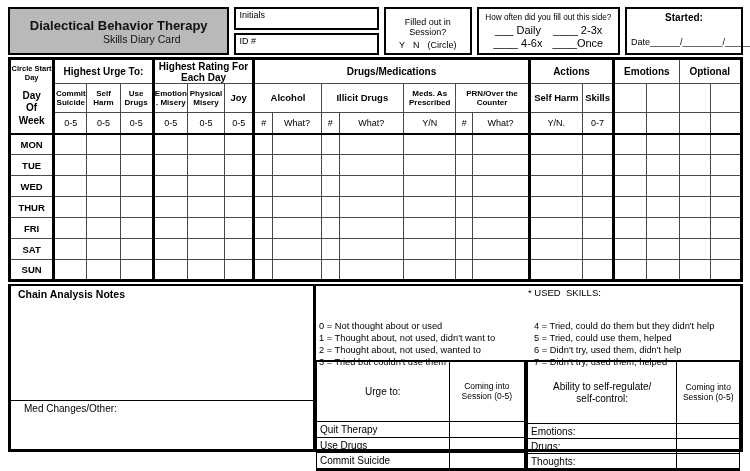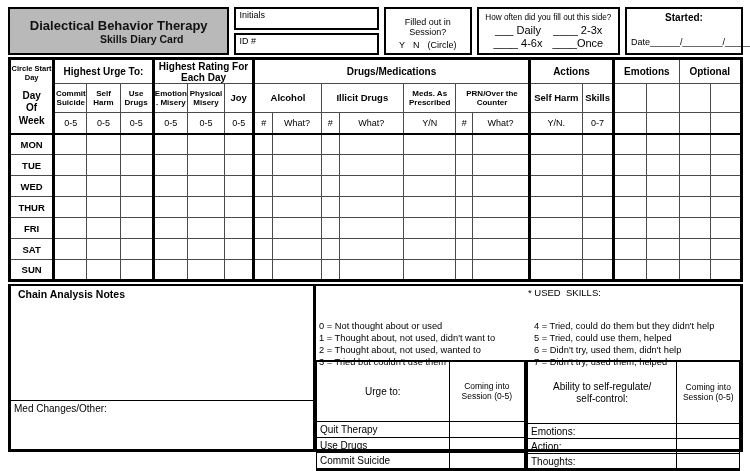--- a/index.html
+++ b/index.html
@@ -4,21 +4,21 @@
 <style>
   * { box-sizing: border-box; margin: 0; padding: 0; }
   body { font-family: "Liberation Sans", sans-serif; background: #ffffff; }
   .page { position: relative; width: 750px; height: 471px; background: #fff; padding: 7px 7px 5px 8px; }
 
   
   .header-row { display: flex; gap: 5px; height: 48px; margin-bottom: 2px; }
   .title-box { width: 224px; border: 2px solid #000; background: #b9b9b9;
                display: flex; flex-direction: column; justify-content: center; text-align: center; }
   .title-main { font-size: 13px; font-weight: bold; color: #111; }
-  .title-sub { font-size: 10.5px; font-weight: bold; color: #111; padding-left: 46px; }
+  .title-sub { font-size: 10.5px; font-weight: normal; color: #111; padding-left: 46px; }
   .id-box { width: 146px; display: flex; flex-direction: column; gap: 3px; }
   .id-row { flex: 1; border: 2px solid #000; font-size: 9px; padding: 1px 0 0 3px; background: #fff; }
   .session-box { width: 89px; border: 2px solid #000; font-size: 9px; text-align: center; padding-top: 8px; }
   .session-opts { margin-top: 3px; display: flex; justify-content: center; gap: 8px; }
   .freq-box { width: 145px; border: 2px solid #000; font-size: 8px; text-align: center; padding-top: 4px; }
   .freq-q { white-space: nowrap; font-size: 8.2px; }
   .freq-grid { display: grid; grid-template-columns: auto auto; column-gap: 10px; row-gap: 1px;
                justify-content: center; margin-top: 2px; white-space: pre; font-size: 11px; }
   .started-box { width: 118px; border: 2px solid #000; padding: 3px 4px; }
   .started-label { font-weight: bold; font-size: 10px; text-align: center; }
@@ -39,21 +39,21 @@
   td.day-label { font-weight: bold; font-size: 9.5px; }
   td.day-head-cell { vertical-align: top; padding-top: 3px; }
   .circle-start { font-size: 7.5px; font-weight: bold; line-height: 1.15; margin-bottom: 7px; }
   .dow { display: block; font-size: 10px; font-weight: bold; line-height: 1.25; }
   .drugs-head { font-size: 10.5px; }
 
   
   .bottom { display: flex; border: 3px solid #000; border-top: 2px solid #000; margin-top: 2px; height: 168px; }
   .bottom-left { width: 305px; border-right: 3px solid #000; display: flex; flex-direction: column; }
   .chain-box { height: 115px; border-bottom: 1px solid #000; font-weight: bold; font-size: 10.5px; padding: 2px 7px; }
-  .med-box { flex: 1; font-size: 10px; padding: 2px 3px; }
+  .med-box { flex: 1; font-size: 10px; padding: 2px 13px; }
   .bottom-right { flex: 1; display: flex; flex-direction: column; }
   .legend { height: 74px; padding: 1px 3px 0 3px; font-size: 9.3px; line-height: 1.28; }
   .legend-title { white-space: pre; padding-left: 50%; font-size: 9.5px; }
   .legend-cols { display: flex; margin-top: 22px; }
   .legend-col-l { width: 50%; }
   .legend-col-r { width: 50%; padding-left: 6px; }
   .bottom-tables { display: flex; border-top: 1px solid #000; border-bottom: 2px solid #000; }
   table.bt { border-collapse: collapse; font-size: 10px; }
   table.bt th, table.bt td { border: 1px solid #000; padding: 0 0 0 3px; text-align: left; font-weight: normal; }
   table.bt th { text-align: center; padding: 19px 2px; line-height: 1.15; }
@@ -398,21 +398,21 @@
               <span>Ability to self-regulate/</span><br>
               <span>self-control:</span>
             </th>
             <th class="th-session">Coming into Session  (0-5)</th>
           </tr>
           <tr class="bt-row">
             <td>Emotions:</td>
             <td></td>
           </tr>
           <tr class="bt-row">
-            <td>Action:</td>
+            <td>Drugs:</td>
             <td></td>
           </tr>
           <tr class="bt-row">
             <td>Thoughts:</td>
             <td></td>
           </tr>
         </tbody>
           </table>
       </div>
       <div class="gray-bar" style="background: rgb(169, 169, 169);"></div>

